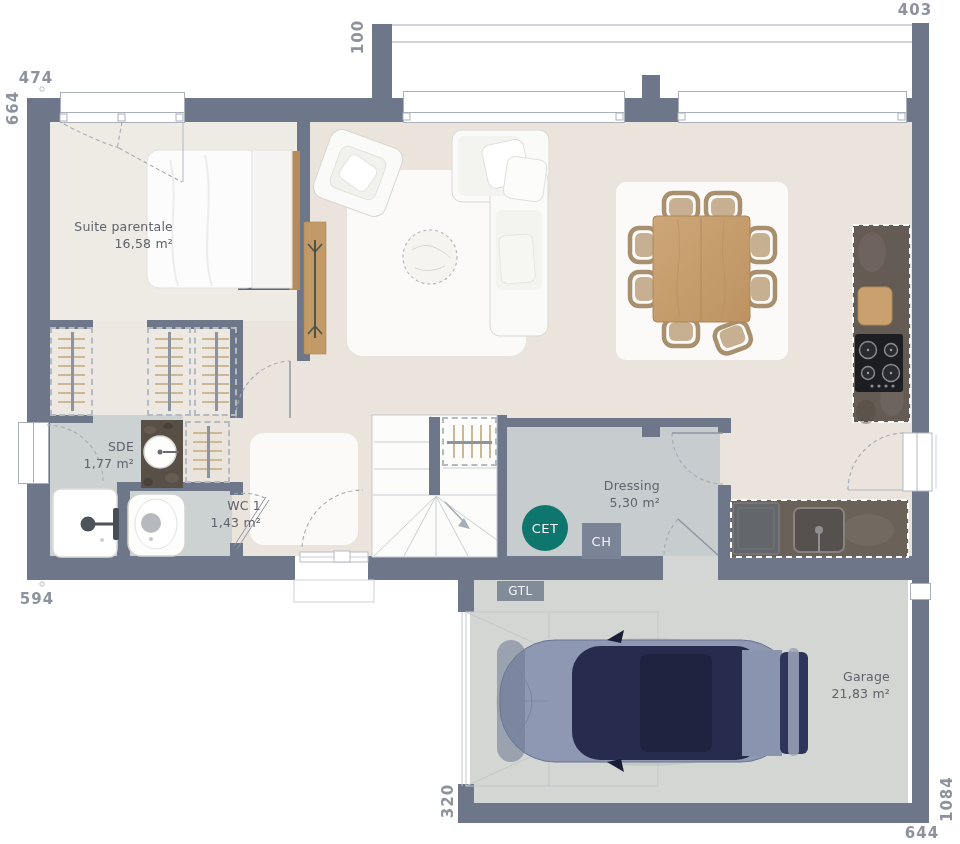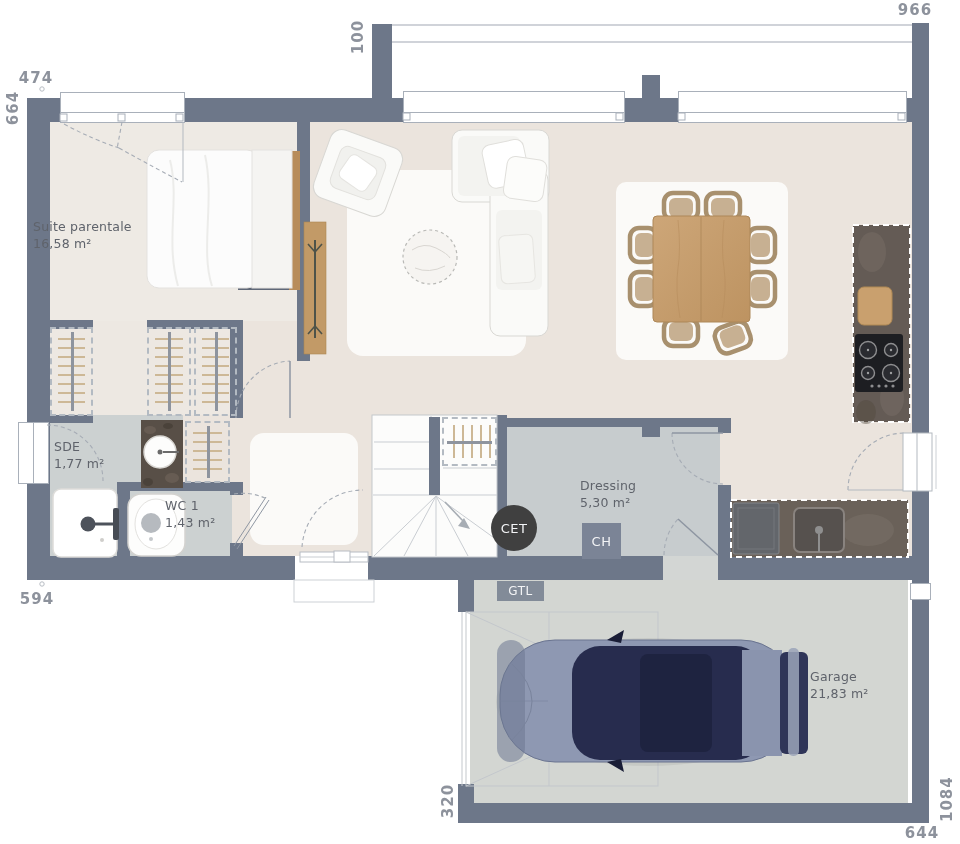--- a/index.html
+++ b/index.html
@@ -11,21 +11,21 @@
   .win{position:absolute;z-index:4;background:#fff;border:1px solid #a9b0ba;}
   .winH::after{content:"";position:absolute;left:0;right:0;top:66%;height:1px;background:#a9b0ba;}
   .winV::after{content:"";position:absolute;top:0;bottom:0;left:48%;width:1px;background:#a9b0ba;}
   svg.overlay{position:absolute;left:0;top:0;z-index:5;}
   .closet{position:absolute;z-index:6;background-color:#fff;border:2px dashed #b3bac2;box-sizing:border-box;}
   .closetV{padding:4px 6px;background:repeating-linear-gradient(180deg,#cdb896 0 2px,rgba(0,0,0,0) 2px 9px);background-clip:content-box;}
   .closetV::after{content:"";position:absolute;left:50%;top:3px;bottom:3px;width:3px;margin-left:-1px;background:#8e949e;}
   .closetH{padding:6px 4px;background:repeating-linear-gradient(90deg,#cdb896 0 2px,rgba(0,0,0,0) 2px 9px);background-clip:content-box;}
   .closetH::after{content:"";position:absolute;top:50%;left:3px;right:3px;height:3px;margin-top:-1px;background:#8e949e;}
   .equip{position:absolute;z-index:6;display:flex;align-items:center;justify-content:center;color:#f3f4f6;font-size:13px;letter-spacing:.5px;}
-  .rlabel{position:absolute;z-index:7;text-align:left;color:#5f636b;font-size:12.5px;line-height:17px;letter-spacing:.2px;}
+  .rlabel{position:absolute;z-index:7;text-align:right;color:#5f636b;font-size:12.5px;line-height:17px;letter-spacing:.2px;}
   .dim{position:absolute;z-index:7;text-align:center;color:#8d929c;font-size:15px;font-weight:600;letter-spacing:1px;}
   .dimv{transform:rotate(-90deg);transform-origin:center;}
 </style>
 </head>
 <body>
 
 <div id="plan">
 
   <div class="floor" style="left:48px;top:120px;width:864px;height:436px;background:#ebe4dd"></div>
   <div class="floor" style="left:48px;top:120px;width:249px;height:201px;background:#eeeae4"></div>
@@ -305,53 +305,53 @@
         <rect x="898" y="113" width="7" height="7"></rect>
     </g>
   </svg>
 
   <div class="closet closetV" style="left:50px;top:327px;width:43px;height:89px"></div>
   <div class="closet closetV" style="left:147px;top:327px;width:44px;height:89px"></div>
   <div class="closet closetV" style="left:194px;top:327px;width:43px;height:89px"></div>
   <div class="closet closetV" style="left:185px;top:421px;width:45px;height:62px"></div>
   <div class="closet closetH" style="left:442px;top:417px;width:55px;height:49px"></div>
 
-  <div class="equip" style="left:491px;top:505px;width:46px;height:46px;border-radius:50%;background:#404040">
+  <div class="equip" style="left:522px;top:505px;width:46px;height:46px;border-radius:50%;background:#0f766e">
     <span>CET</span>
   </div>
   <div class="equip" style="left:582px;top:523px;width:39px;height:36px;background:#7b8496">
     <span>CH</span>
   </div>
   <div class="equip" style="left:497px;top:581px;width:47px;height:20px;background:#828b98;font-size:12px">
     <span>GTL</span>
   </div>
 
   <div class="rlabel" style="left:33px;top:218px;width:140px">
     <div>Suite parentale</div>
     <div>16,58 m²</div>
   </div>
   <div class="rlabel" style="left:54px;top:438px;width:80px">
     <div>SDE</div>
     <div>1,77 m²</div>
   </div>
-  <div class="rlabel" style="left:165px;top:497px;width:80px">
+  <div class="rlabel" style="left:181px;top:497px;width:80px">
     <div>WC 1</div>
     <div>1,43 m²</div>
   </div>
   <div class="rlabel" style="left:580px;top:477px;width:80px">
     <div>Dressing</div>
     <div>5,30 m²</div>
   </div>
   <div class="rlabel" style="left:810px;top:668px;width:80px">
     <div>Garage</div>
     <div>21,83 m²</div>
   </div>
 
   <div class="dim" style="left:14px;top:69px;width:44px">474</div>
   <div class="dim dimv" style="left:-10px;top:100px;width:44px;height:16px">664</div>
   <div class="dim dimv" style="left:335px;top:29px;width:44px;height:16px">100</div>
-  <div class="dim" style="left:893px;top:1px;width:44px">966</div>
+  <div class="dim" style="left:893px;top:1px;width:44px">403</div>
   <div class="dim" style="left:15px;top:590px;width:44px">594</div>
   <div class="dim dimv" style="left:425px;top:793px;width:44px;height:16px">320</div>
   <div class="dim" style="left:900px;top:824px;width:44px">644</div>
   <div class="dim dimv" style="left:924px;top:792px;width:44px;height:16px">1084</div>
 
 </div>
 
 </body></html>

